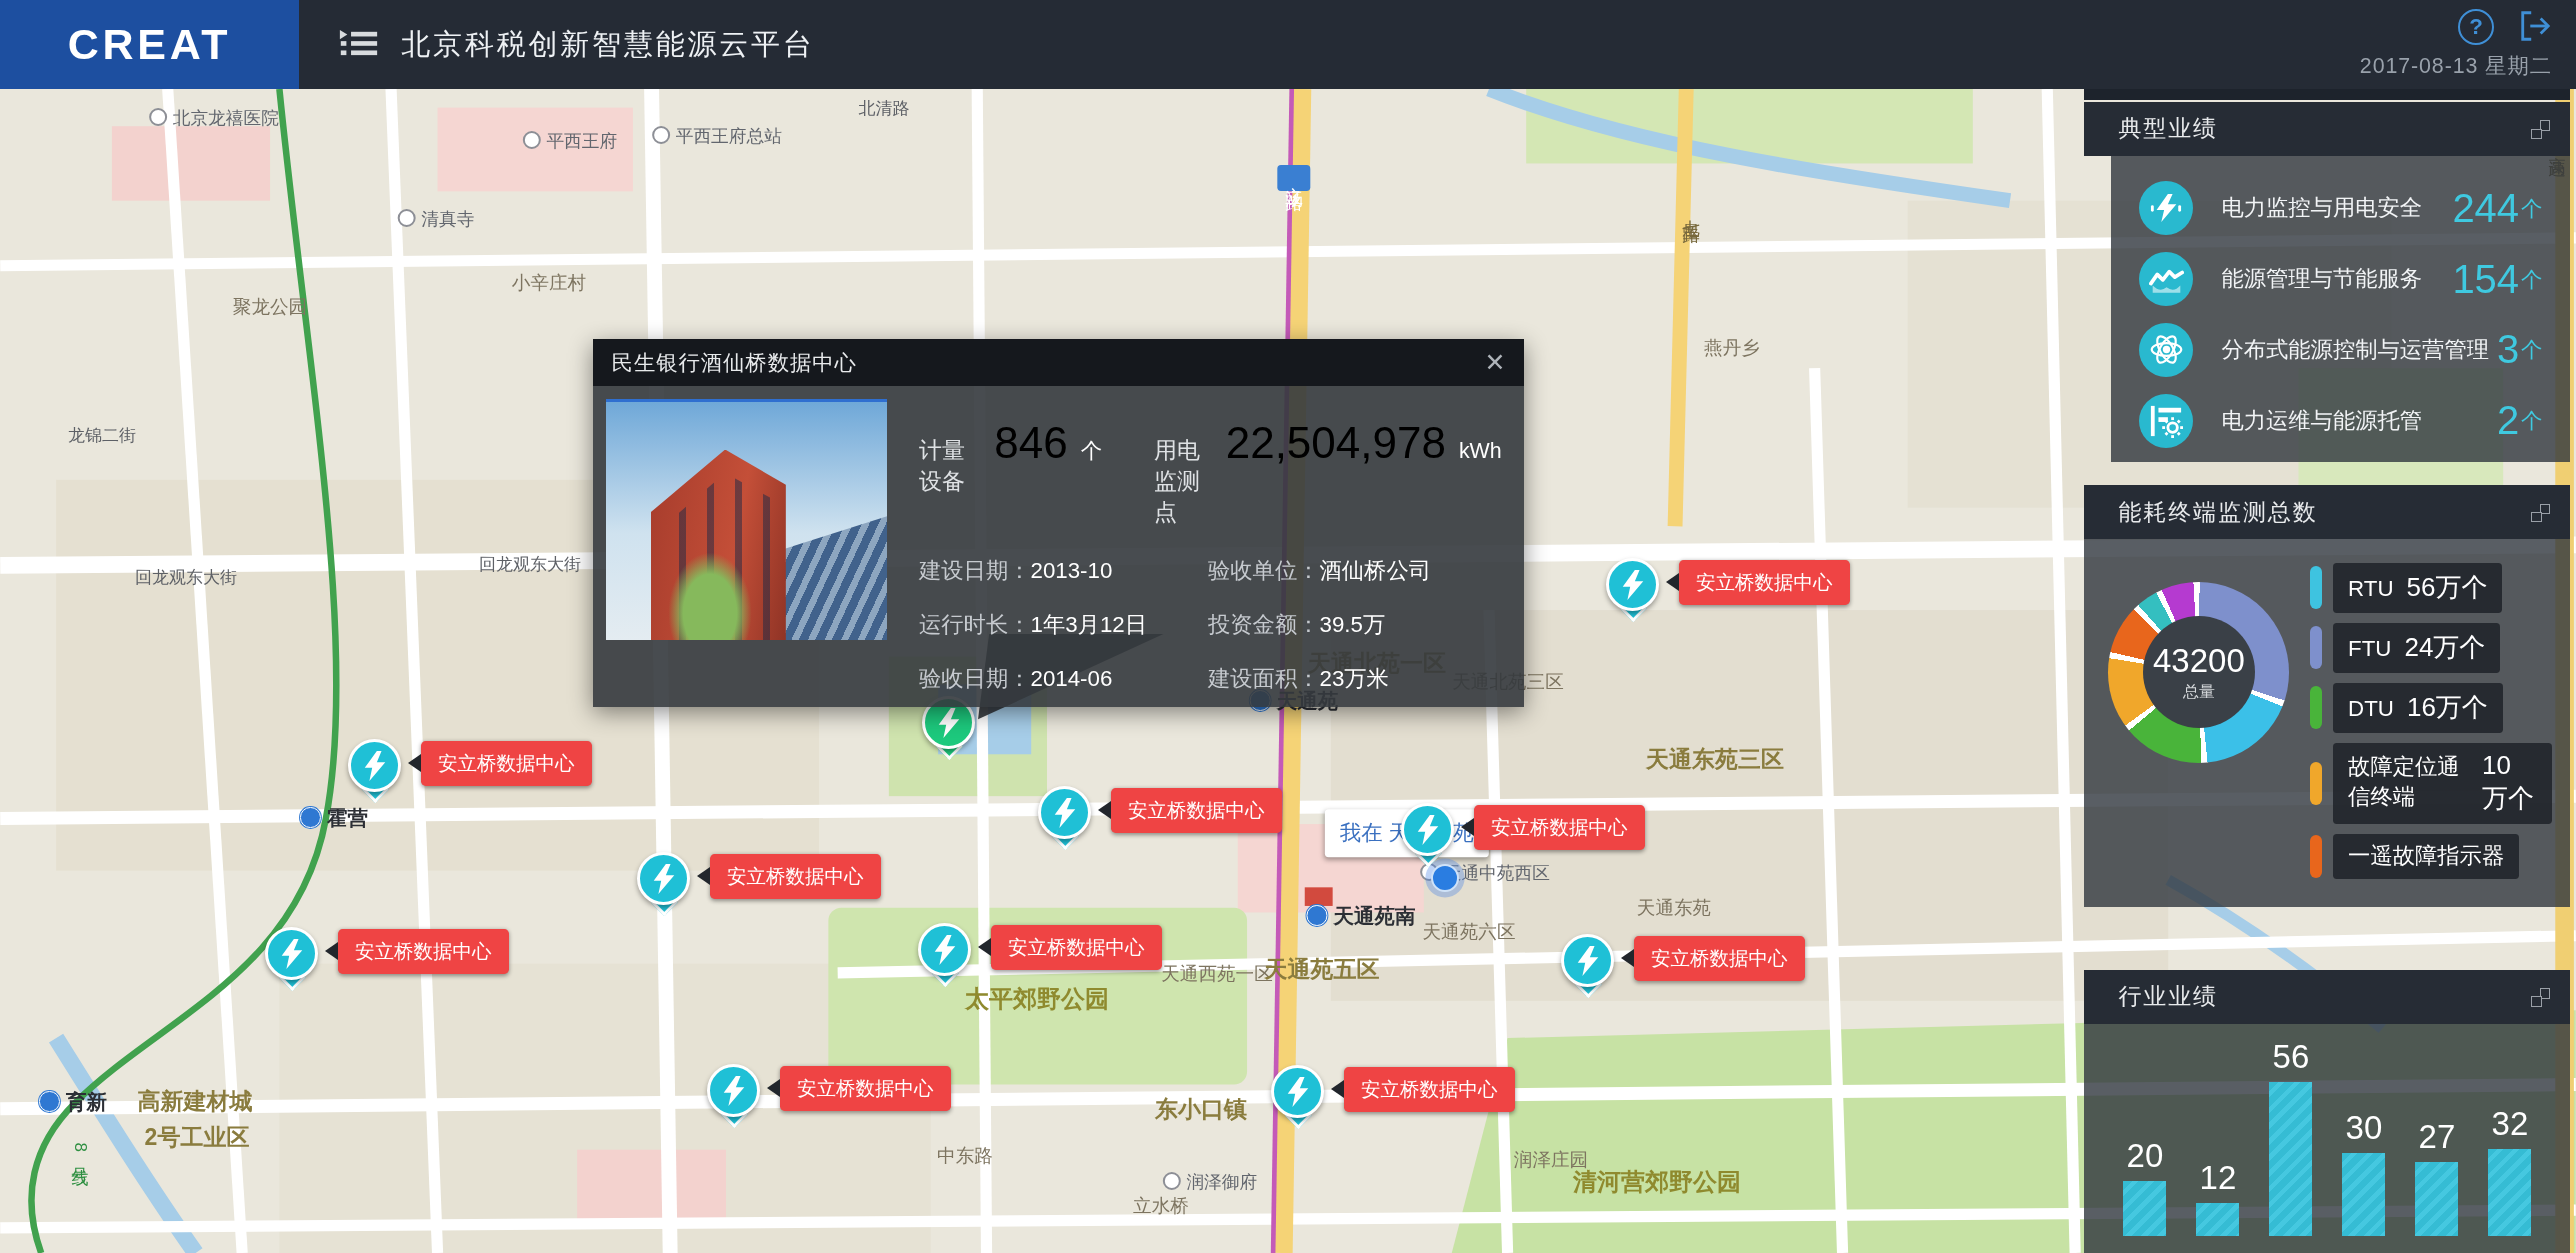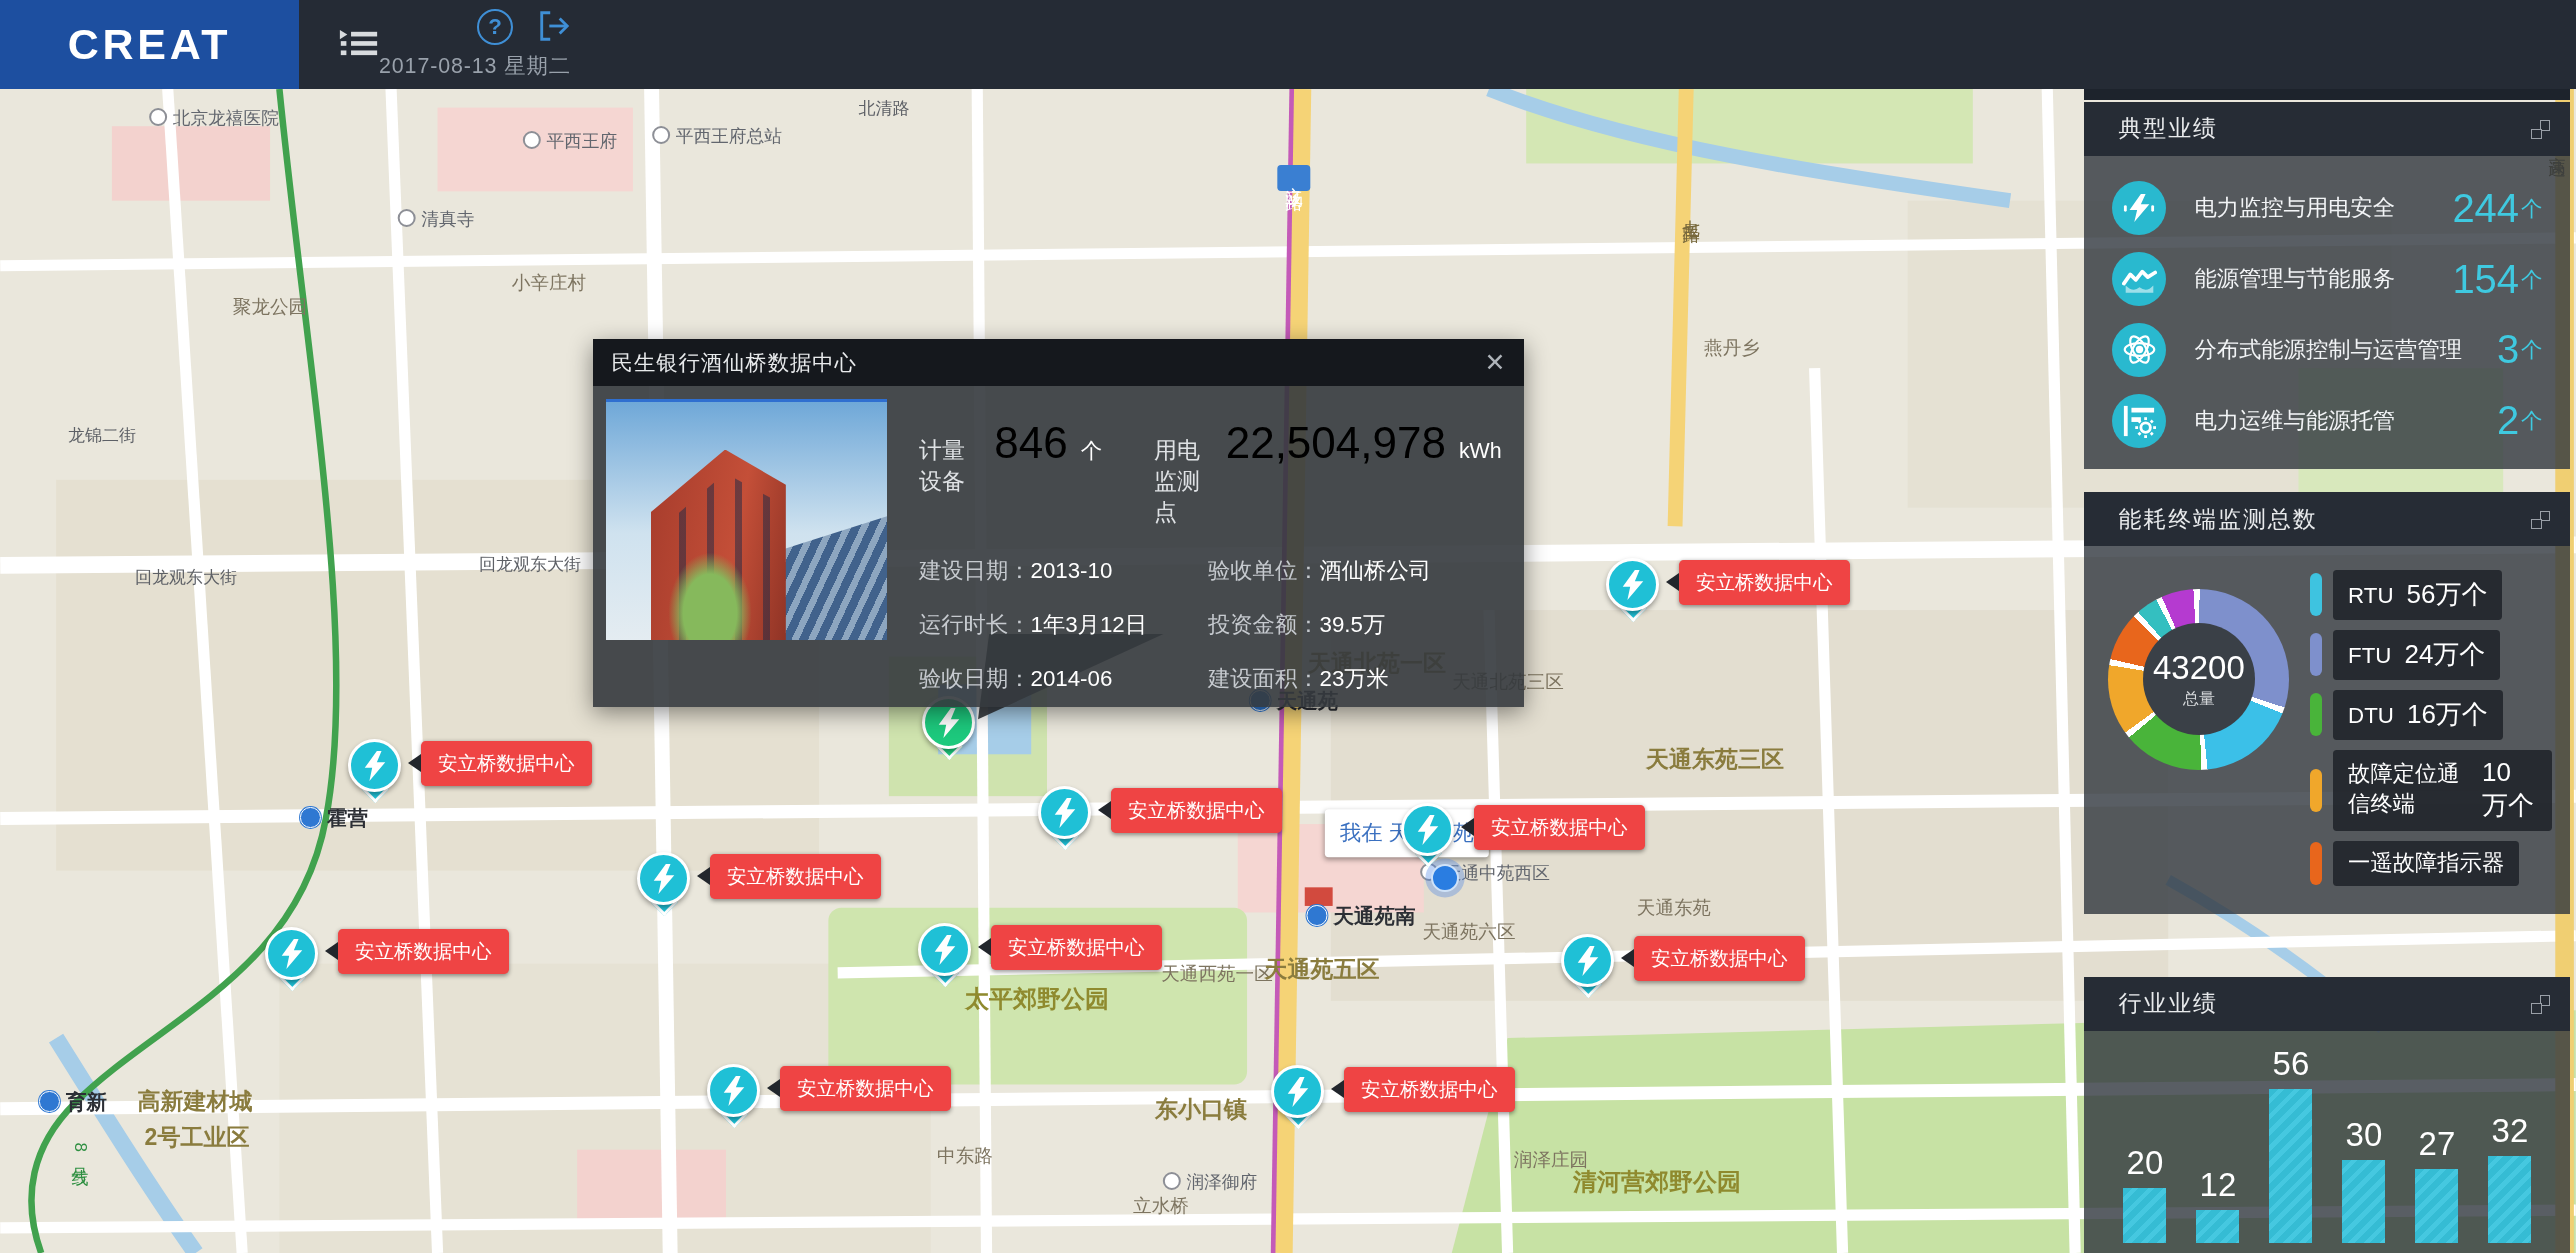--- a/index.html
+++ b/index.html
@@ -75,21 +75,21 @@
   .aside{position:absolute;right:5.6px;top:39px;width:486px;z-index:50;}
   .panel-head{background:#262c35;height:54px;display:flex;align-items:center;padding:0 34px;position:relative;}
   .panel-head .ph-t{color:#e8eaec;font-size:23px;letter-spacing:1.9px;}
   .exp{position:absolute;right:20.5px;top:18.6px;width:18.6px;height:18.6px;cursor:pointer;}
   .exp::before{content:"";position:absolute;right:0;top:0;width:8.4px;height:8.4px;border:1.9px solid #9aa0a8;}
   .exp::after{content:"";position:absolute;left:0;bottom:0;width:8.4px;height:8.4px;border:1.9px solid #9aa0a8;background:#262c35;}
   .p1{background:#1d232c;height:61px;display:flex;align-items:baseline;padding:0 37px;margin-bottom:1.9px;}
   .p1 .t{color:#f0f2f4;font-size:23px;letter-spacing:1.9px;}
   .p1 .num{color:#4fc7e0;font-size:38px;margin:0 9.3px 0 22.3px;}
   .p1 .unit{color:#e8eaec;font-size:22.3px;}
-  .p2-body{background:rgba(48,54,61,.8);padding:17px 0 13px;}
+  .p2-body{background:rgba(48,54,61,.8);padding:17px 0 6px;margin-left:27px;}
   .trow{display:flex;align-items:center;padding:8.4px 28px;}
   .ticon{width:54px;height:54px;border-radius:50%;background:#29b9cf;flex:0 0 auto;display:flex;align-items:center;justify-content:center;}
   .tlabel{color:#f2f4f6;font-size:22.3px;margin-left:28px;flex:1 1 auto;}
   .tval{color:#3fc9e0;font-size:40px;}
   .tunit{color:#3fc9e0;font-size:21.4px;margin-left:1.9px;}
   .p3{margin-top:23px;}
   .p3-body{background:rgba(48,54,61,.8);padding:24px 18.6px 28px 24px;display:flex;align-items:flex-start;}
   .donut{position:relative;width:181px;height:181px;border-radius:50%;flex:0 0 auto;margin-top:18.6px;}
   .hole{position:absolute;left:50%;top:50%;width:112px;height:112px;margin:-56px 0 0 -56px;border-radius:50%;background:#3a4047;display:flex;flex-direction:column;align-items:center;justify-content:center;}
   .hole .hv{color:#fff;font-size:33px;}
@@ -119,20 +119,21 @@
     <span class="menu-btn">
       <svg width="41" height="34" viewBox="0 0 44 36">
         <polygon points="2,4 10,9 2,14" fill="#d8dbde"></polygon>
         <rect x="14" y="6" width="28" height="5" fill="#d8dbde"></rect>
         <rect x="3" y="16" width="6" height="5" fill="#d8dbde"></rect>
         <rect x="14" y="16" width="28" height="5" fill="#d8dbde"></rect>
         <rect x="3" y="26" width="6" height="5" fill="#d8dbde"></rect>
         <rect x="14" y="26" width="28" height="5" fill="#d8dbde"></rect>
       </svg>
     </span>
+    <span class="app-title">北京科税创新智慧能源云平台</span>
     <div class="header-right">
       <div class="hdr-icons">
         <span class="help-icon">?</span>
         <span class="logout-icon">
           <svg width="34" height="34" viewBox="0 0 36 36" fill="none" stroke="#3f8fd6" stroke-width="3">
             <path d="M14 4 H5 V32 H14"></path>
             <path d="M13 18 H31"></path>
             <path d="M24 10 L32 18 L24 26"></path>
           </svg>
         </span>

